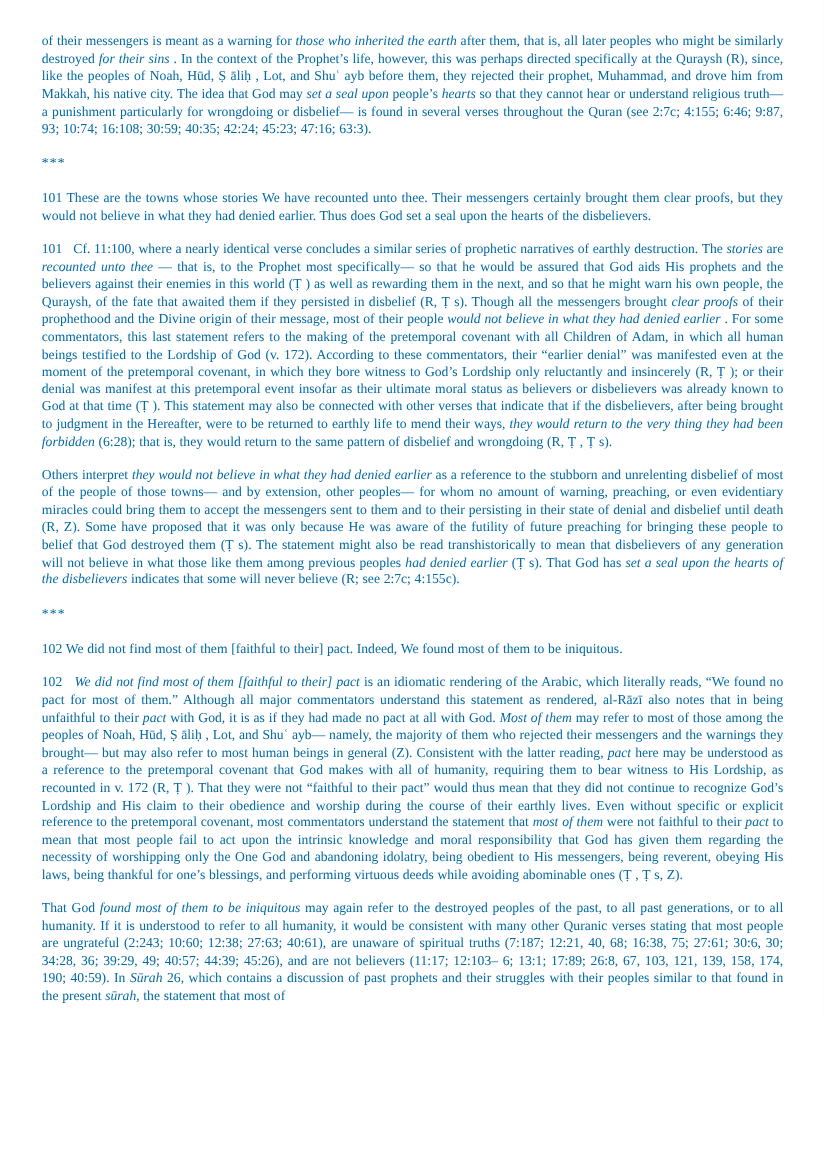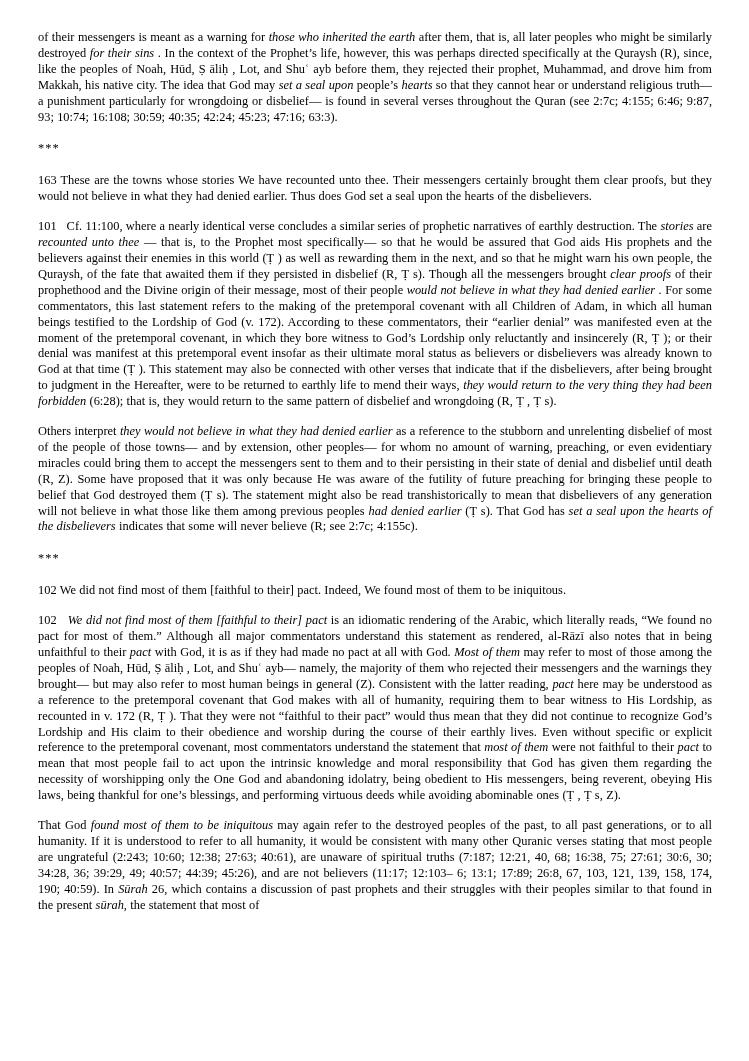--- a/index.html
+++ b/index.html
@@ -7,21 +7,21 @@
   .page {
     width: 749px;
     height: 1061px;
     background: #ffffff;
     margin: 0 auto;
     padding: 30px 37px 0 38px;
     overflow: hidden;
     font-family: "Liberation Serif", "DejaVu Serif", serif;
     font-size: 12.4px;
     line-height: 15.9px;
-    color: #000000;
+    color: #0369a1;
   }
   .doc-body p.para {
     text-align: justify;
     margin-bottom: 14px;
     word-spacing: 0.02em;
   }
   .doc-body p.separator {
     text-align: left;
     letter-spacing: 1px;
     margin-top: 16px;
@@ -29,21 +29,21 @@
   }
   .doc-body .it { font-style: italic; }
 </style>
 </head>
 <body>
 
 <div class="page">
   <div class="doc-body">
       <p class="para body"><span>of their messengers is meant as a warning for </span><span class="it">those who inherited the earth</span><span> after them, that is, all later peoples who might be similarly destroyed </span><span class="it">for their sins</span><span> . In the context of the Prophet’s life, however, this was perhaps directed specifically at the Quraysh (R), since, like the peoples of Noah, Hūd, Ṣ āliḥ , Lot, and Shuʿ ayb before them, they rejected their prophet, Muhammad, and drove him from Makkah, his native city. The idea that God may </span><span class="it">set a seal upon</span><span> people’s </span><span class="it">hearts</span><span> so that they cannot hear or understand religious truth— a punishment particularly for wrongdoing or disbelief— is found in several verses throughout the Quran (see 2:7c; 4:155; 6:46; 9:87, 93; 10:74; 16:108; 30:59; 40:35; 42:24; 45:23; 47:16; 63:3).</span></p>
       <p class="para separator"><span>***</span></p>
-      <p class="para verse"><span>163 These are the towns whose stories We have recounted unto thee. Their messengers certainly brought them clear proofs, but they would not believe in what they had denied earlier. Thus does God set a seal upon the hearts of the disbelievers.</span></p>
+      <p class="para verse"><span>101 These are the towns whose stories We have recounted unto thee. Their messengers certainly brought them clear proofs, but they would not believe in what they had denied earlier. Thus does God set a seal upon the hearts of the disbelievers.</span></p>
       <p class="para body"><span>101&nbsp;&nbsp; Cf. 11:100, where a nearly identical verse concludes a similar series of prophetic narratives of earthly destruction. The </span><span class="it">stories</span><span> are </span><span class="it">recounted unto thee</span><span> — that is, to the Prophet most specifically— so that he would be assured that God aids His prophets and the believers against their enemies in this world (Ṭ ) as well as rewarding them in the next, and so that he might warn his own people, the Quraysh, of the fate that awaited them if they persisted in disbelief (R, Ṭ s). Though all the messengers brought </span><span class="it">clear proofs</span><span> of their prophethood and the Divine origin of their message, most of their people </span><span class="it">would not believe in what they had denied earlier</span><span> . For some commentators, this last statement refers to the making of the pretemporal covenant with all Children of Adam, in which all human beings testified to the Lordship of God (v. 172). According to these commentators, their “earlier denial” was manifested even at the moment of the pretemporal covenant, in which they bore witness to God’s Lordship only reluctantly and insincerely (R, Ṭ ); or their denial was manifest at this pretemporal event insofar as their ultimate moral status as believers or disbelievers was already known to God at that time (Ṭ ). This statement may also be connected with other verses that indicate that if the disbelievers, after being brought to judgment in the Hereafter, were to be returned to earthly life to mend their ways, </span><span class="it">they would return to the very thing they had been forbidden</span><span> (6:28); that is, they would return to the same pattern of disbelief and wrongdoing (R, Ṭ , Ṭ s).</span></p>
       <p class="para body"><span>Others interpret </span><span class="it">they would not believe in what they had denied earlier</span><span> as a reference to the stubborn and unrelenting disbelief of most of the people of those towns— and by extension, other peoples— for whom no amount of warning, preaching, or even evidentiary miracles could bring them to accept the messengers sent to them and to their persisting in their state of denial and disbelief until death (R, Z). Some have proposed that it was only because He was aware of the futility of future preaching for bringing these people to belief that God destroyed them (Ṭ s). The statement might also be read transhistorically to mean that disbelievers of any generation will not believe in what those like them among previous peoples </span><span class="it">had denied earlier</span><span> (Ṭ s). That God has </span><span class="it">set a seal upon the hearts of the disbelievers</span><span> indicates that some will never believe (R; see 2:7c; 4:155c).</span></p>
       <p class="para separator"><span>***</span></p>
       <p class="para verse"><span>102 We did not find most of them [faithful to their] pact. Indeed, We found most of them to be iniquitous.</span></p>
       <p class="para body"><span>102&nbsp;&nbsp; </span><span class="it">We did not find most of them [faithful to their] pact</span><span> is an idiomatic rendering of the Arabic, which literally reads, “We found no pact for most of them.” Although all major commentators understand this statement as rendered, al-Rāzī also notes that in being unfaithful to their </span><span class="it">pact</span><span> with God, it is as if they had made no pact at all with God. </span><span class="it">Most of them</span><span> may refer to most of those among the peoples of Noah, Hūd, Ṣ āliḥ , Lot, and Shuʿ ayb— namely, the majority of them who rejected their messengers and the warnings they brought— but may also refer to most human beings in general (Z). Consistent with the latter reading, </span><span class="it">pact</span><span> here may be understood as a reference to the pretemporal covenant that God makes with all of humanity, requiring them to bear witness to His Lordship, as recounted in v. 172 (R, Ṭ ). That they were not “faithful to their pact” would thus mean that they did not continue to recognize God’s Lordship and His claim to their obedience and worship during the course of their earthly lives. Even without specific or explicit reference to the pretemporal covenant, most commentators understand the statement that </span><span class="it">most of them</span><span> were not faithful to their </span><span class="it">pact</span><span> to mean that most people fail to act upon the intrinsic knowledge and moral responsibility that God has given them regarding the necessity of worshipping only the One God and abandoning idolatry, being obedient to His messengers, being reverent, obeying His laws, being thankful for one’s blessings, and performing virtuous deeds while avoiding abominable ones (Ṭ , Ṭ s, Z).</span></p>
       <p class="para body"><span>That God </span><span class="it">found most of them to be iniquitous</span><span> may again refer to the destroyed peoples of the past, to all past generations, or to all humanity. If it is understood to refer to all humanity, it would be consistent with many other Quranic verses stating that most people are ungrateful (2:243; 10:60; 12:38; 27:63; 40:61), are unaware of spiritual truths (7:187; 12:21, 40, 68; 16:38, 75; 27:61; 30:6, 30; 34:28, 36; 39:29, 49; 40:57; 44:39; 45:26), and are not believers (11:17; 12:103– 6; 13:1; 17:89; 26:8, 67, 103, 121, 139, 158, 174, 190; 40:59). In </span><span class="it">Sūrah</span><span> 26, which contains a discussion of past prophets and their struggles with their peoples similar to that found in the present </span><span class="it">sūrah,</span><span> the statement that most of</span></p>
     </div>
 </div>
 
 </body></html>

